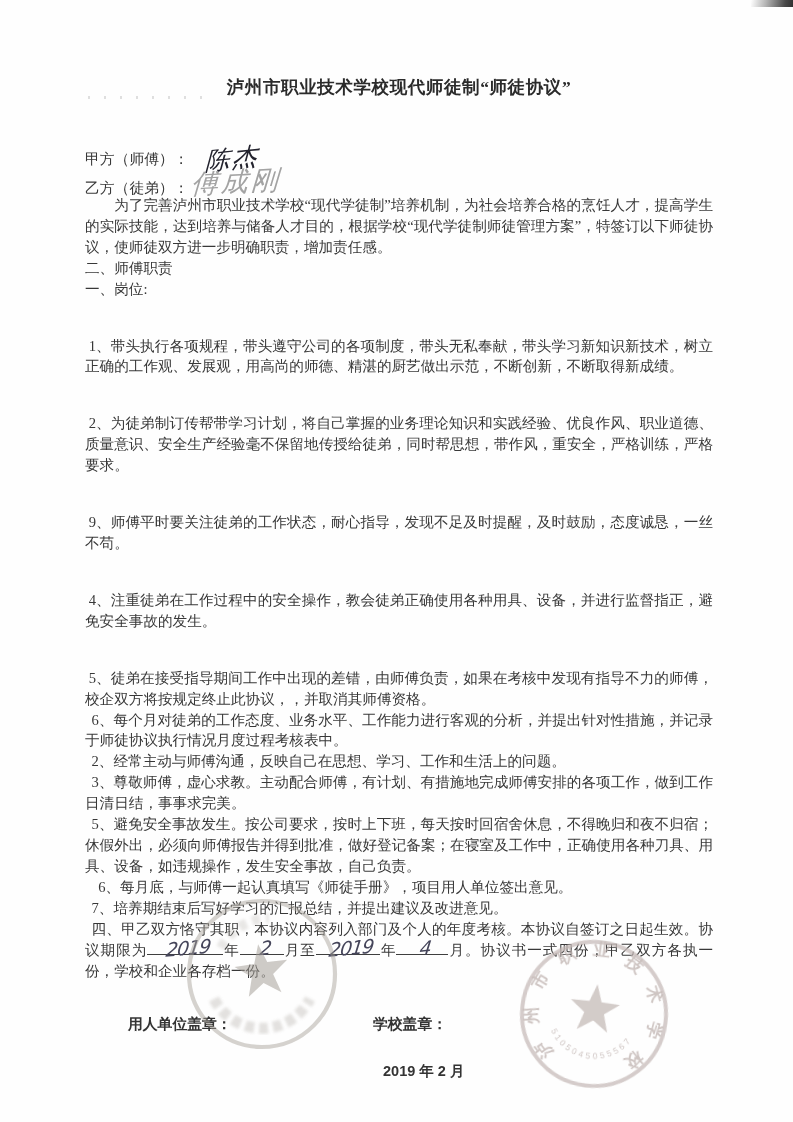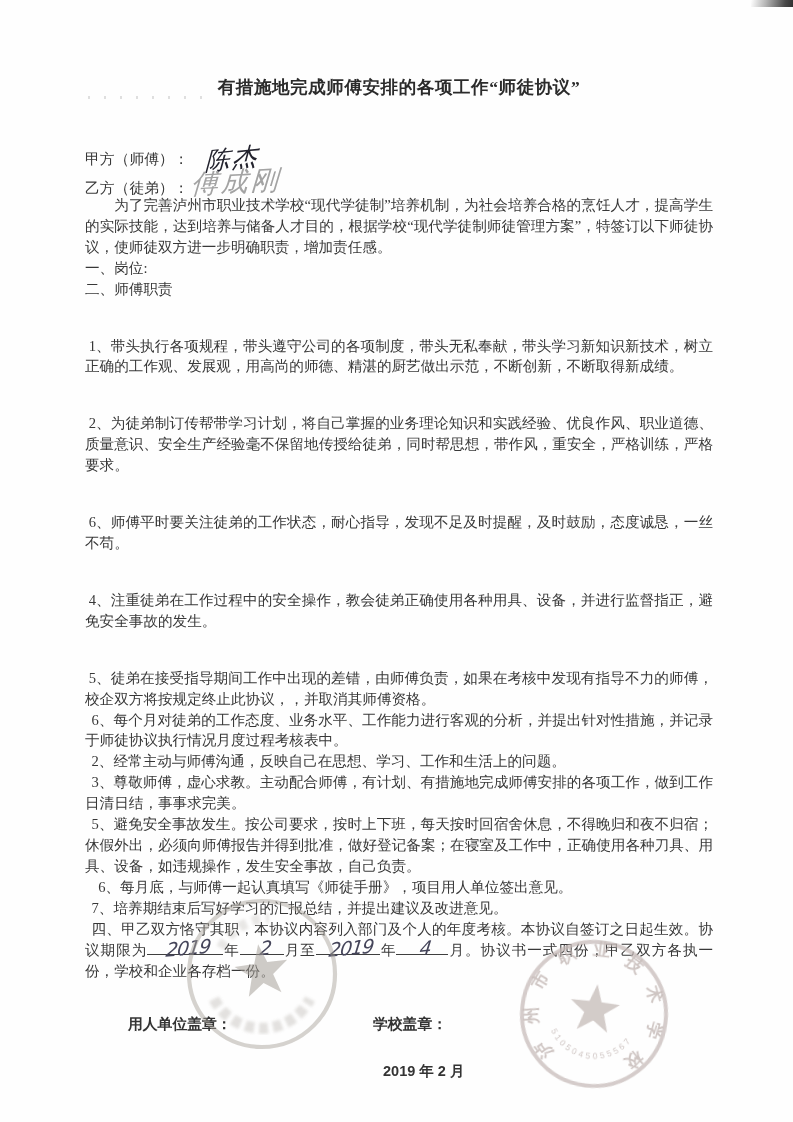--- a/index.html
+++ b/index.html
@@ -61,39 +61,39 @@
 </head>
 <body>
 
 <div class="page">
 
   <div class="noise-dots"></div>
   <div class="scan-smudge"></div>
 
   <div class="content">
 
-    <h1 class="doc-title">有措施地完成师傅安排的各项工作“师徒协议”</h1>
+    <h1 class="doc-title">泸州市职业技术学校现代师徒制“师徒协议”</h1>
 
     <div class="party-block">
       <div class="party-line">
         <span>甲方（师傅）：</span><span class="hw hw-name-a">陈杰</span>
       </div>
       <div class="party-line">
         <span>乙方（徒弟）：</span><span class="hw hw-name-b">傅成刚</span>
       </div>
     </div>
 
     <p class="para intro">为了完善泸州市职业技术学校“现代学徒制”培养机制，为社会培养合格的烹饪人才，提高学生的实际技能，达到培养与储备人才目的，根据学校“现代学徒制师徒管理方案”，特签订以下师徒协议，使师徒双方进一步明确职责，增加责任感。</p>
 
+    <p class="para">二、师傅职责</p>
     <p class="para">一、岗位:</p>
-    <p class="para">二、师傅职责</p>
 
     <p class="para ind025">1、带头执行各项规程，带头遵守公司的各项制度，带头无私奉献，带头学习新知识新技术，树立正确的工作观、发展观，用高尚的师德、精湛的厨艺做出示范，不断创新，不断取得新成绩。</p>
     <p class="para ind025">2、为徒弟制订传帮带学习计划，将自己掌握的业务理论知识和实践经验、优良作风、职业道德、质量意识、安全生产经验毫不保留地传授给徒弟，同时帮思想，带作风，重安全，严格训练，严格要求。</p>
-    <p class="para ind025">6、师傅平时要关注徒弟的工作状态，耐心指导，发现不足及时提醒，及时鼓励，态度诚恳，一丝不苟。</p>
+    <p class="para ind025">9、师傅平时要关注徒弟的工作状态，耐心指导，发现不足及时提醒，及时鼓励，态度诚恳，一丝不苟。</p>
     <p class="para ind025">4、注重徒弟在工作过程中的安全操作，教会徒弟正确使用各种用具、设备，并进行监督指正，避免安全事故的发生。</p>
     <p class="para ind025">5、徒弟在接受指导期间工作中出现的差错，由师傅负责，如果在考核中发现有指导不力的师傅，校企双方将按规定终止此协议，，并取消其师傅资格。</p>
     <p class="para ind045">6、每个月对徒弟的工作态度、业务水平、工作能力进行客观的分析，并提出针对性措施，并记录于师徒协议执行情况月度过程考核表中。</p>
 
 
     <p class="para ind045">2、经常主动与师傅沟通，反映自己在思想、学习、工作和生活上的问题。</p>
     <p class="para ind045">3、尊敬师傅，虚心求教。主动配合师傅，有计划、有措施地完成师傅安排的各项工作，做到工作日清日结，事事求完美。</p>
     <p class="para ind045">5、避免安全事故发生。按公司要求，按时上下班，每天按时回宿舍休息，不得晚归和夜不归宿；休假外出，必须向师傅报告并得到批准，做好登记备案；在寝室及工作中，正确使用各种刀具、用具、设备，如违规操作，发生安全事故，自己负责。</p>
     <p class="para ind09">6、每月底，与师傅一起认真填写《师徒手册》，项目用人单位签出意见。</p>
     <p class="para ind045">7、培养期结束后写好学习的汇报总结，并提出建议及改进意见。</p>

